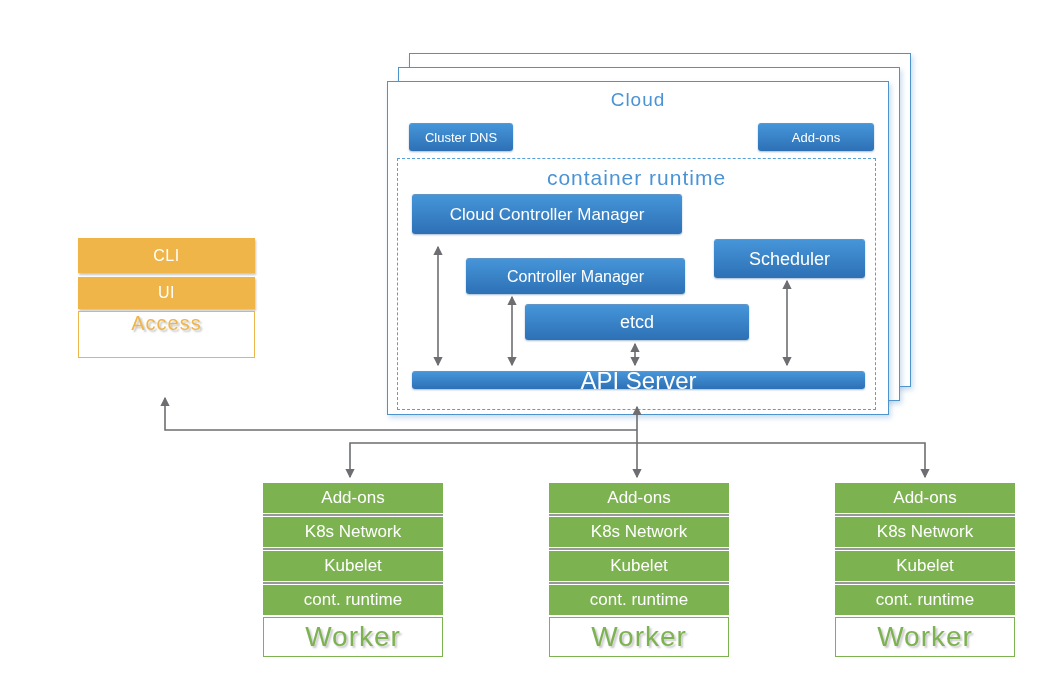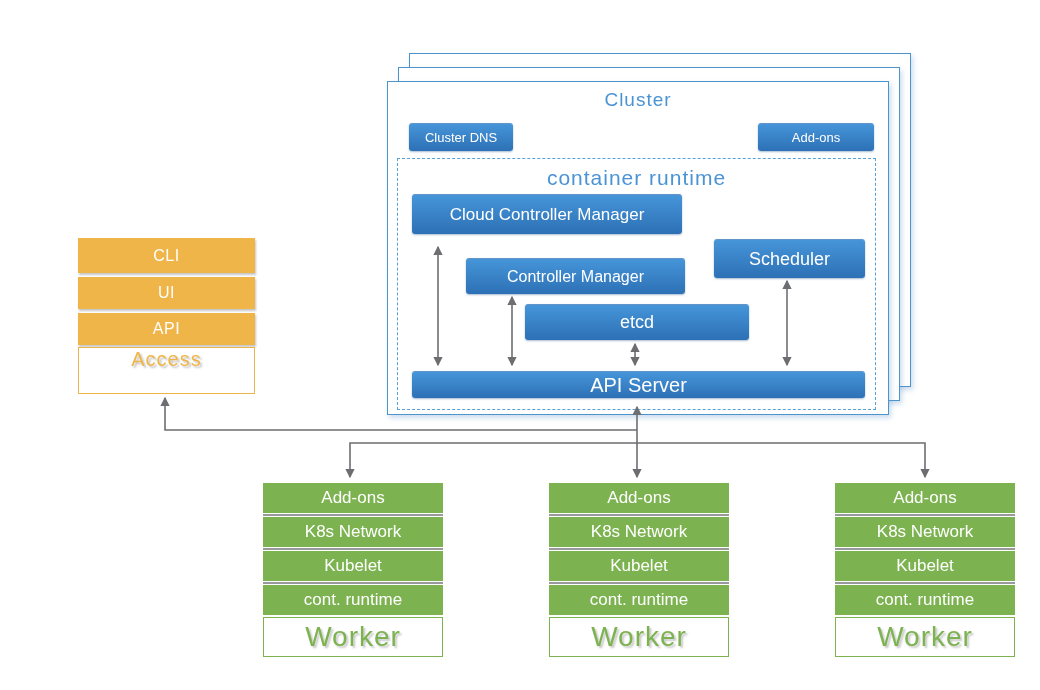--- a/index.html
+++ b/index.html
@@ -33,21 +33,21 @@
 
   #cr-panel{position:absolute;left:9px;top:76px;width:479px;height:252px;
     border:1.5px dashed var(--dashed-border);}
   .cr-title{position:absolute;left:0;top:7px;width:100%;text-align:center;
     color:var(--blue-text);font-size:21px;letter-spacing:1px;}
 
   #ccm{left:14px;top:35px;width:270px;height:40px;font-size:17px;}
   #cm{left:68px;top:99px;width:219px;height:36px;font-size:16px;}
   #scheduler{left:316px;top:80px;width:151px;height:39px;font-size:18px;}
   #etcd{left:127px;top:145px;width:224px;height:36px;font-size:18px;}
-  #api-server{left:14px;top:212px;width:453px;height:27px;font-size:20px;}
+  #api-server{left:14px;top:212px;width:453px;height:18px;font-size:24px;}
 
   
   #access-stack{position:absolute;left:78px;top:238px;width:177px;z-index:4;}
   .arow{height:35px;display:flex;align-items:center;justify-content:center;
     background:var(--orange);color:#fff;font-size:16px;letter-spacing:0.5px;
     box-shadow:1px 2px 2px rgba(110,110,110,0.4);margin-bottom:4px;}
   .arow:nth-child(2),.arow:nth-child(3){height:32px;}
   #access-label-box{height:47px;margin-top:-2px;display:flex;align-items:flex-start;justify-content:center;
     background:#fff;border:1px solid #eab54b;}
   #access-label-box span{color:var(--orange);font-size:20px;letter-spacing:1px;
@@ -69,21 +69,21 @@
 </style>
 </head>
 <body>
 
 <div id="canvas">
 
   <div id="master-back" class="master-layer"></div>
   <div id="master-mid" class="master-layer"></div>
 
   <div id="master-front" class="master-layer">
-    <div class="master-title">Cluster</div>
+    <div class="master-title">Cloud</div>
 
     <div id="cluster-dns" class="bluebox">
       <span>Cluster DNS</span>
     </div>
     <div id="addons-master" class="bluebox">
       <span>Add-ons</span>
     </div>
 
     <div id="cr-panel">
       <div class="cr-title">container runtime</div>
@@ -102,21 +102,20 @@
       </div>
       <div id="api-server" class="bluebox">
         <span>API Server</span>
       </div>
     </div>
   </div>
 
   <div id="access-stack">
     <div class="arow">CLI</div>
     <div class="arow">UI</div>
-    <div class="arow">API</div>
     <div id="access-label-box">
       <span>Access</span>
     </div>
   </div>
 
   <div id="worker-1" class="worker-stack">
     <div class="wrow">Add-ons</div>
     <div class="wsep"></div>
     <div class="wrow">K8s Network</div>
     <div class="wsep"></div>

